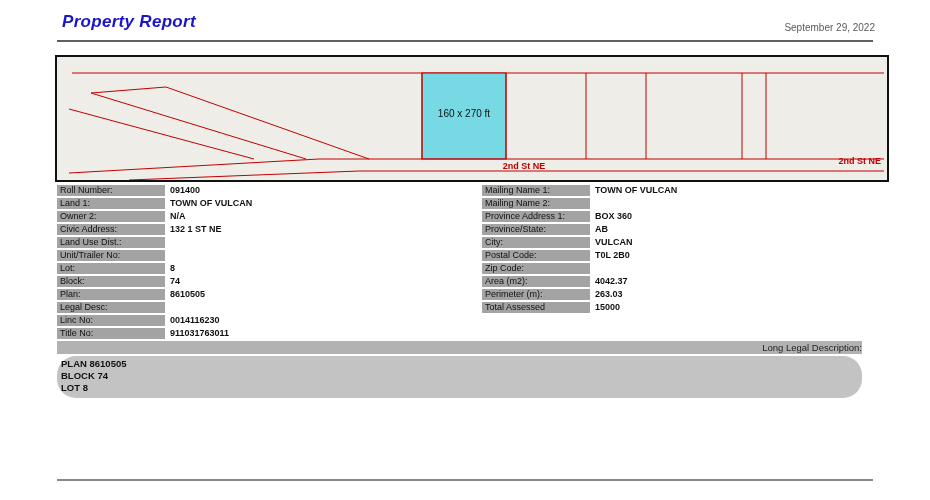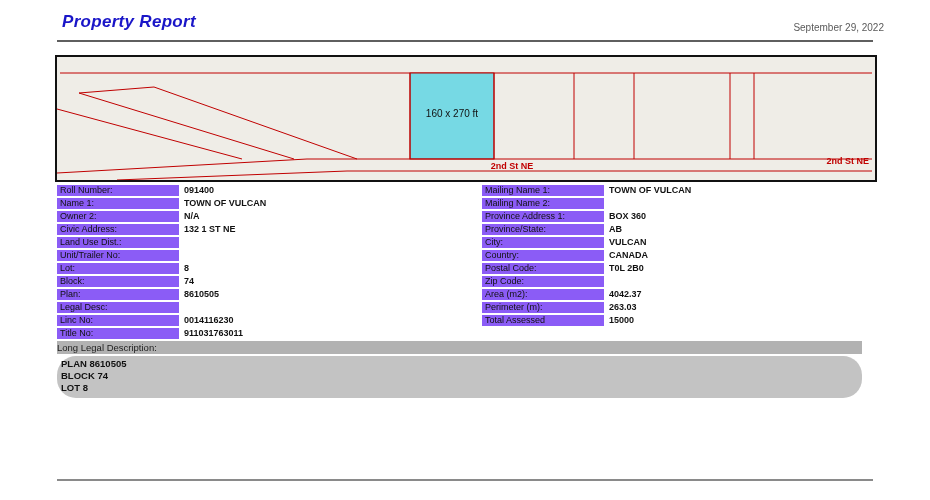--- a/index.html
+++ b/index.html
@@ -5,40 +5,40 @@
   html,body{margin:0;padding:0;background:#ffffff;}
   .page{
     position:relative;width:930px;height:500px;background:#ffffff;overflow:hidden;
     font-family:Liberation Sans, sans-serif;color:#111;
   }
   .title{
     position:absolute;left:62px;top:12px;
     font-size:17px;font-weight:bold;font-style:italic;color:#1a16c8;letter-spacing:.3px;
   }
   .date{
-    position:absolute;right:46px;top:22px;font-size:10px;color:#5a5a5a;
+    position:absolute;right:55px;top:22px;font-size:10px;color:#5a5a5a;
   }
   .hrule{position:absolute;left:57px;width:816px;height:2px;background:#5f5f5f;}
   .hrule.top{top:40px;}
   .hrule.bottom{top:479px;background:#8a8a8a;}
   .map-box{
     position:absolute;left:55px;top:55px;width:818px;height:123px;
-    border:2px solid #111;background:#efede7;box-sizing:content-box;
+    border:2px solid #111;background:#efede7;box-sizing:content-box;padding-left:12px;
   }
   .map-box svg{display:block;width:100%;height:100%;}
   .ftable{position:absolute;top:185px;width:380px;}
   .frow{display:flex;height:11px;margin-bottom:2px;font-size:9px;line-height:11px;}
   .flabel{
-    width:122px;background:#8b5cf6;color:#111;padding-left:3px;margin-right:2px;
+    width:108px;background:#a3a3a3;color:#111;padding-left:3px;margin-right:2px;
     white-space:nowrap;overflow:hidden;box-sizing:border-box;
   }
   .fvalue{flex:1;font-weight:bold;padding-left:3px;white-space:nowrap;}
   .legal-header{
     position:absolute;left:57px;top:341px;width:805px;height:13px;line-height:13px;
-    background:#b2b2b2;text-align:left;font-size:9.5px;color:#222;
+    background:#b2b2b2;text-align:right;font-size:9.5px;color:#222;
   }
   .legal-block{
     position:absolute;left:57px;top:356px;width:805px;height:42px;
     background:#c3c3c3;padding-top:2px;box-sizing:border-box;border-radius:19px;
   }
   .legal-line{font-size:9.5px;font-weight:bold;line-height:12px;padding-left:4px;color:#111;}
   .sv-red{stroke:#c00000;stroke-width:1;fill:none;}
 </style>
 </head>
 <body>
@@ -78,21 +78,21 @@
       <text x="812" y="107" text-anchor="end" font-size="9" font-weight="bold" fill="#c00000">2nd St NE</text>
     </svg>
   </div>
 
   <div id="table-left" class="ftable" style="left:57px">
       <div class="frow">
         <div class="flabel">Roll Number:</div>
         <div class="fvalue">091400</div>
       </div>
       <div class="frow">
-        <div class="flabel">Name 1:</div>
+        <div class="flabel">Land 1:</div>
         <div class="fvalue">TOWN OF VULCAN</div>
       </div>
       <div class="frow">
         <div class="flabel">Owner 2:</div>
         <div class="fvalue">N/A</div>
       </div>
       <div class="frow">
         <div class="flabel">Civic Address:</div>
         <div class="fvalue">132 1 ST NE</div>
       </div>
@@ -143,24 +143,20 @@
       </div>
       <div class="frow">
         <div class="flabel">Province/State:</div>
         <div class="fvalue">AB</div>
       </div>
       <div class="frow">
         <div class="flabel">City:</div>
         <div class="fvalue">VULCAN</div>
       </div>
       <div class="frow">
-        <div class="flabel">Country:</div>
-        <div class="fvalue">CANADA</div>
-      </div>
-      <div class="frow">
         <div class="flabel">Postal Code:</div>
         <div class="fvalue">T0L 2B0</div>
       </div>
       <div class="frow">
         <div class="flabel">Zip Code:</div>
         <div class="fvalue"></div>
       </div>
       <div class="frow">
         <div class="flabel">Area (m2):</div>
         <div class="fvalue">4042.37</div>

